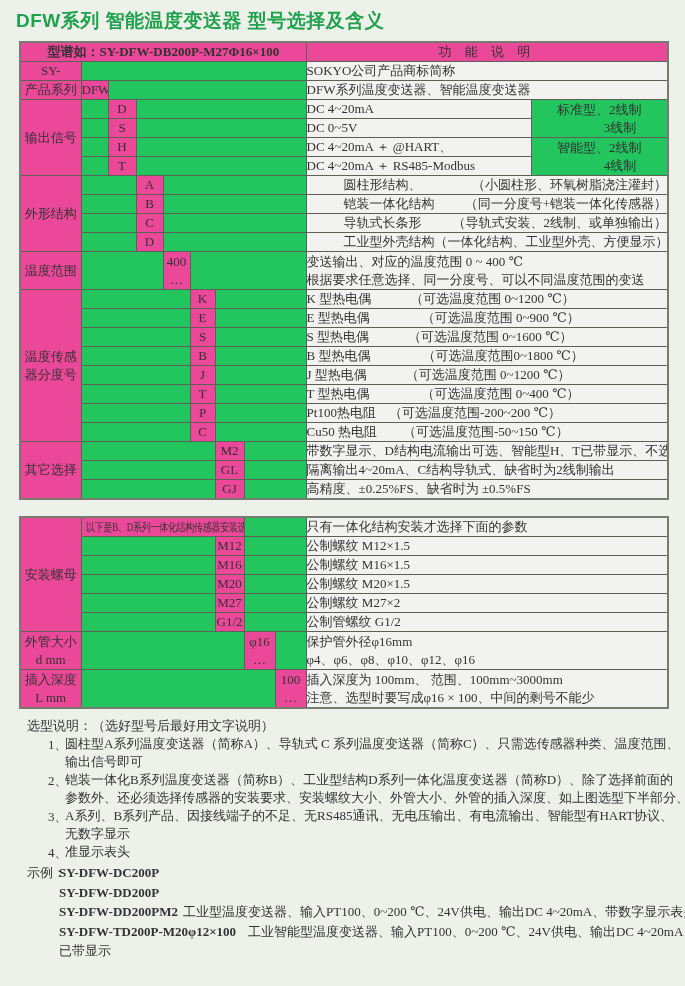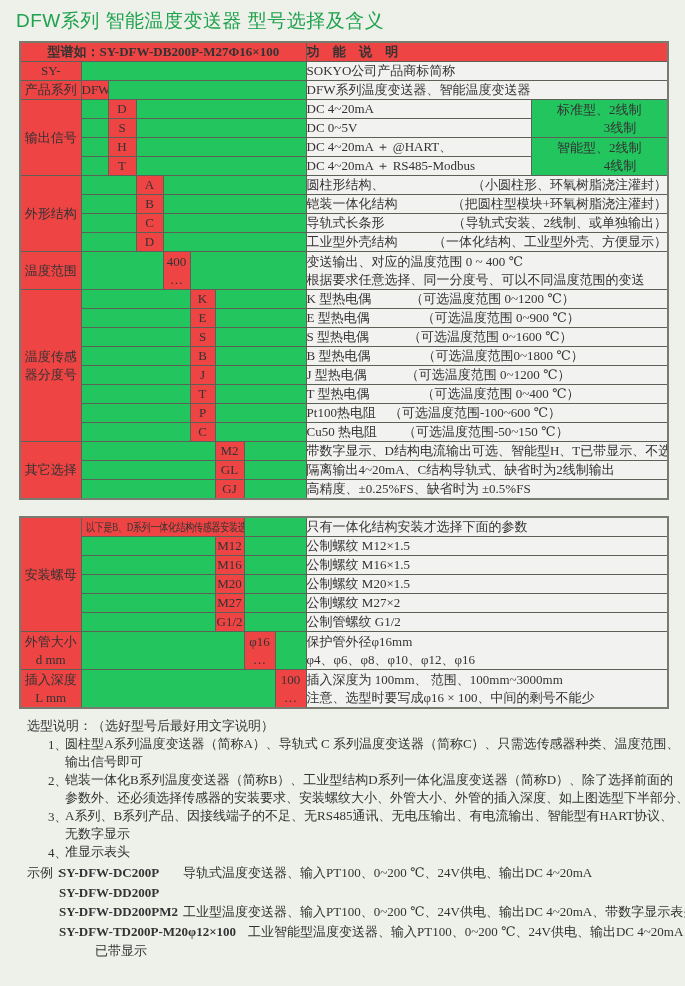--- a/index.html
+++ b/index.html
@@ -1,46 +1,46 @@
 <!DOCTYPE html>
 <html><head>
 <meta charset="utf-8">
 <style>
   html,body{margin:0;padding:0;background:#eef0ea;}
   .page{position:relative;width:685px;height:986px;background:#eef0ea;overflow:hidden;
         font-family:"Liberation Serif","DejaVu Serif",serif;color:#333;}
   .title{margin:0;padding:8px 0 7px 16px;font-family:"Liberation Sans","DejaVu Sans",sans-serif;
-         font-weight:normal;font-size:19px;color:#1ea24d;letter-spacing:.5px;border-radius:11px;}
+         font-weight:bold;font-size:19px;color:#1ea24d;letter-spacing:.5px;border-radius:11px;}
   table.sel{border-collapse:collapse;table-layout:fixed;margin-left:19px;width:648px;
             border:2px solid #777b70;background:#f2f2f0;}
   table.sel td{border:1px solid #5d6057;height:18px;line-height:18px;font-size:13px;
                padding:0;overflow:hidden;white-space:nowrap;vertical-align:middle;}
-  td.g{background:#ef4444;text-align:center;}
+  td.g{background:#ec4899;text-align:center;}
   td.w{background:#22c55e;}
   td.desc{background:#f2f2f0;text-align:left;padding:0 6px 0 8px;}
   td.hdrL{font-weight:bold;}
-  td.hdrR{font-weight:bold;text-align:left;padding-left:58px;letter-spacing:5px;}
+  td.hdrR{font-weight:normal;text-align:center;padding-left:58px;letter-spacing:5px;}
   tr.tall td{height:37px;line-height:18px;}
   .two{display:block;line-height:18px;}
   td.rcol{text-align:center;}
   td.rcol .l2{text-indent:3.2em;}
-  .split{display:flex;justify-content:space-between;}
+  .split{display:flex;justify-content:space-between;padding-left:37px;}
   .squeeze{display:inline-block;font-size:11.5px;transform:scaleX(.78);transform-origin:0 50%;
            letter-spacing:-.3px;}
   .gap{height:16px;}
   .notes{margin:7px 0 0 27px;font-size:13px;line-height:19px;white-space:nowrap;}
   .note-item{display:flex;margin-left:21px;}
   .note-num{flex:none;width:17px;}
   .examples{margin:1px 0 0 27px;font-size:13px;line-height:19.5px;white-space:nowrap;}
   .ex-row{display:flex;}
   .ex-row.indent{margin-left:32px;}
   .ex-label{flex:none;width:32px;}
   .ex-model{font-weight:bold;min-width:124px;flex:none;}
   .ex-model.long{min-width:0;margin-right:12px;}
-  .ex-model.short{font-weight:normal;min-width:76px;margin-left:36px;}
+  .ex-model.short{font-weight:normal;min-width:76px;}
 </style>
 </head>
 <body>
 
 <div class="page">
 
   <h1 class="title">DFW系列 智能温度变送器 型号选择及含义</h1>
 
   <table class="sel">
     <colgroup>
@@ -119,21 +119,21 @@
             </span>
           </td>
     </tr>
     <tr>
       <td class="w" colspan="2"></td>
       <td class="g">B</td>
       <td class="w" colspan="5"></td>
       <td class="desc" colspan="2">
             <span class="split">
               <span>铠装一体化结构</span>
-              <span>（把圆柱型模块+环氧树脂浇注灌封）</span>
+              <span>（同一分度号+铠装一体化传感器）</span>
             </span>
           </td>
     </tr>
     <tr>
       <td class="w" colspan="2"></td>
       <td class="g">C</td>
       <td class="w" colspan="5"></td>
       <td class="desc" colspan="2">
             <span class="split">
               <span>导轨式长条形</span>
@@ -204,21 +204,21 @@
     <tr>
       <td class="w" colspan="4"></td>
       <td class="g">T</td>
       <td class="w" colspan="3"></td>
       <td class="desc" colspan="2">T 型热电偶　　　　（可选温度范围 0~400 ℃）</td>
     </tr>
     <tr>
       <td class="w" colspan="4"></td>
       <td class="g">P</td>
       <td class="w" colspan="3"></td>
-      <td class="desc" colspan="2">Pt100热电阻　（可选温度范围-100~600 ℃）</td>
+      <td class="desc" colspan="2">Pt100热电阻　（可选温度范围-200~200 ℃）</td>
     </tr>
     <tr>
       <td class="w" colspan="4"></td>
       <td class="g">C</td>
       <td class="w" colspan="3"></td>
       <td class="desc" colspan="2">Cu50 热电阻　　（可选温度范围-50~150 ℃）</td>
     </tr>
 
     <tr>
       <td class="g" rowspan="3">其它选择</td>
@@ -359,21 +359,20 @@
       <span class="note-body">
         <span class="two">准显示表头</span>
       </span>
     </div>
   </div>
 
   <div class="examples">
     <div class="ex-row">
       <span class="ex-label">示例：</span>
       <span class="ex-model">SY-DFW-DC200P</span>
-      <span class="ex-desc">导轨式温度变送器、输入PT100、0~200 ℃、24V供电、输出DC 4~20mA</span>
     </div>
     <div class="ex-row indent">
       <span class="ex-model">SY-DFW-DD200P</span>
     </div>
     <div class="ex-row indent">
       <span class="ex-model">SY-DFW-DD200PM2</span>
       <span class="ex-desc">工业型温度变送器、输入PT100、0~200 ℃、24V供电、输出DC 4~20mA、带数字显示表头</span>
     </div>
     <div class="ex-row indent">
       <span class="ex-model long">SY-DFW-TD200P-M20φ12×100</span>

